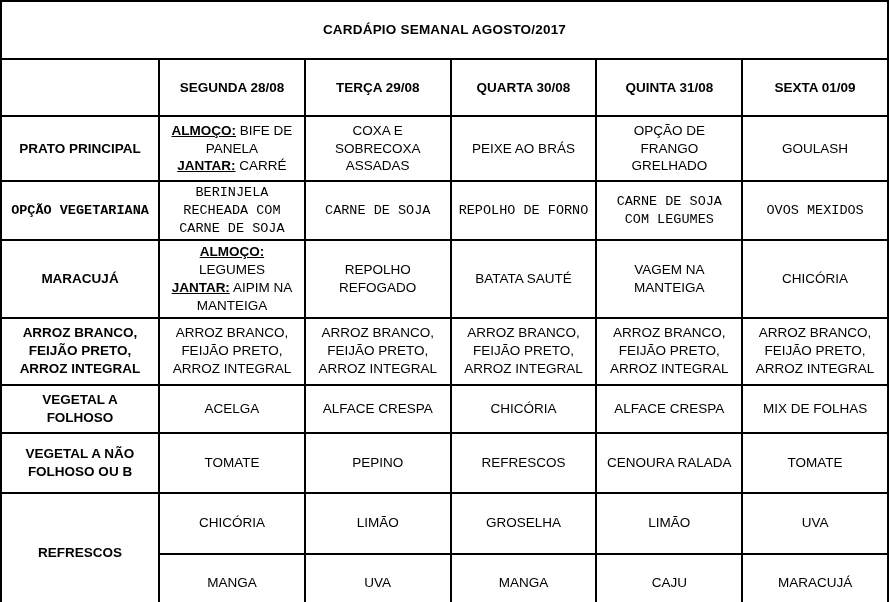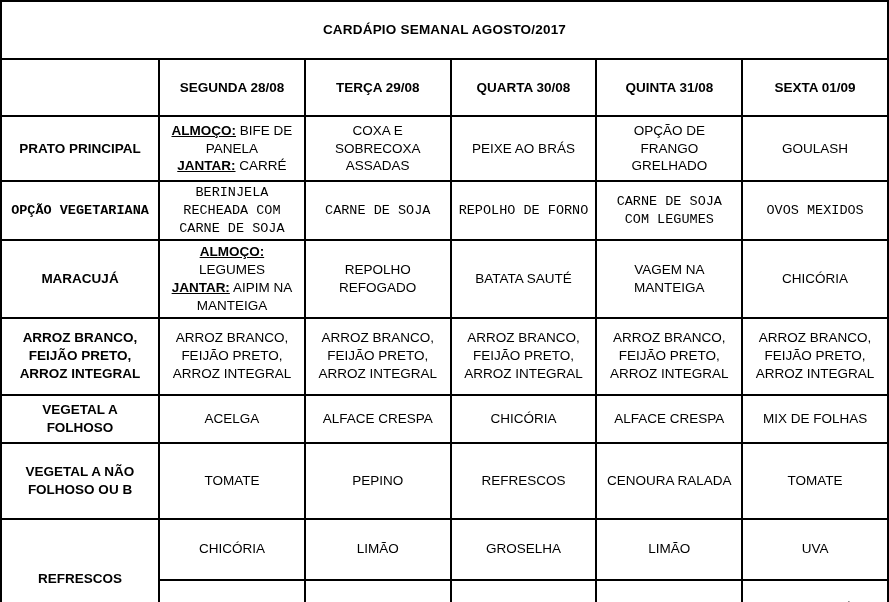--- a/index.html
+++ b/index.html
@@ -46,23 +46,23 @@
     font-size: 12px;
     line-height: 1.35;
   }
   .b { font-weight: bold; text-decoration: underline; }
 
   tr.r-title      { height: 58px; }
   tr.r-days       { height: 57px; }
   tr.r-prato      { height: 65px; }
   tr.r-veg        { height: 44px; font-family: Liberation Mono, monospace; }
   tr.r-guarn      { height: 57px; }
-  tr.r-arroz      { height: 77px; }
+  tr.r-arroz      { height: 67px; }
   tr.r-folhoso    { height: 48px; }
-  tr.r-naofolhoso { height: 76px; margin-left: 24px; }
+  tr.r-naofolhoso { height: 60px; margin-left: 24px; }
   tr.r-ref1       { height: 61px; }
   tr.r-ref2       { height: 59px; }
 </style>
 </head>
 <body>
 
 <table class="menu">
   <colgroup>
     <col style="width:158px">
     <col>

